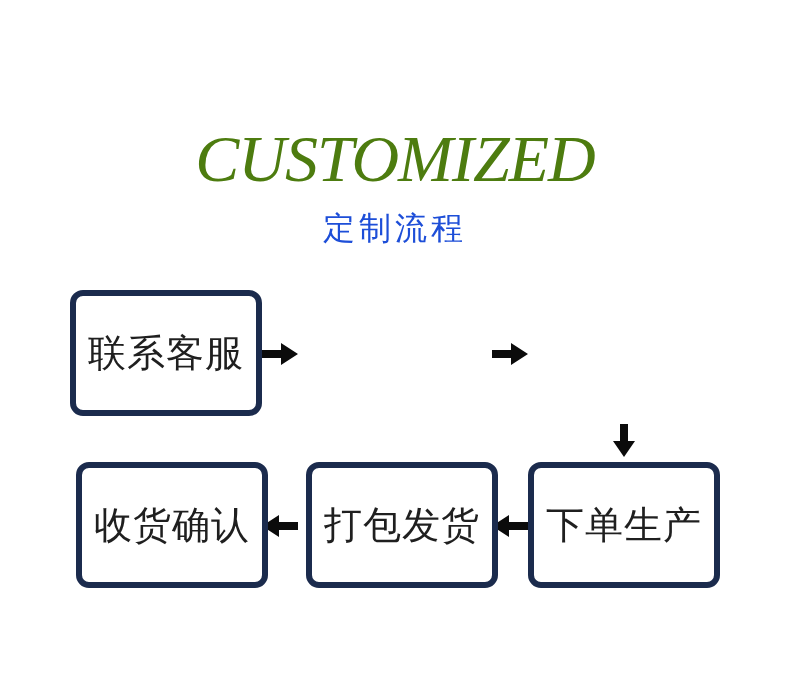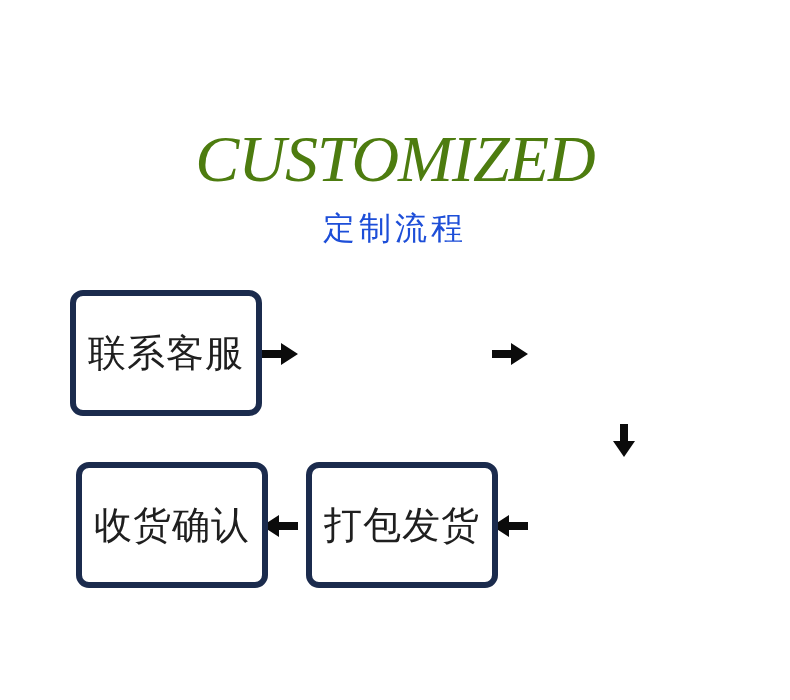--- a/index.html
+++ b/index.html
@@ -77,20 +77,23 @@
 
   <svg class="arrow ar2" width="36" height="22" viewBox="0 0 36 22">
     <polygon points="0,7 19,7 19,0 36,11 19,22 19,15 0,15" fill="#0b0b0b"></polygon>
   </svg>
 
 
   <svg class="arrow ad1" width="22" height="33" viewBox="0 0 22 33">
     <polygon points="7,0 15,0 15,17 22,17 11,33 0,17 7,17" fill="#0b0b0b"></polygon>
   </svg>
 
+  <div class="box b4">
+    <span>下单生产</span>
+  </div>
 
   <svg class="arrow al1" width="36" height="22" viewBox="0 0 36 22">
     <polygon points="36,7 17,7 17,0 0,11 17,22 17,15 36,15" fill="#0b0b0b"></polygon>
   </svg>
 
   <div class="box b5">
     <span>打包发货</span>
   </div>
 
   <svg class="arrow al2" width="36" height="22" viewBox="0 0 36 22">

